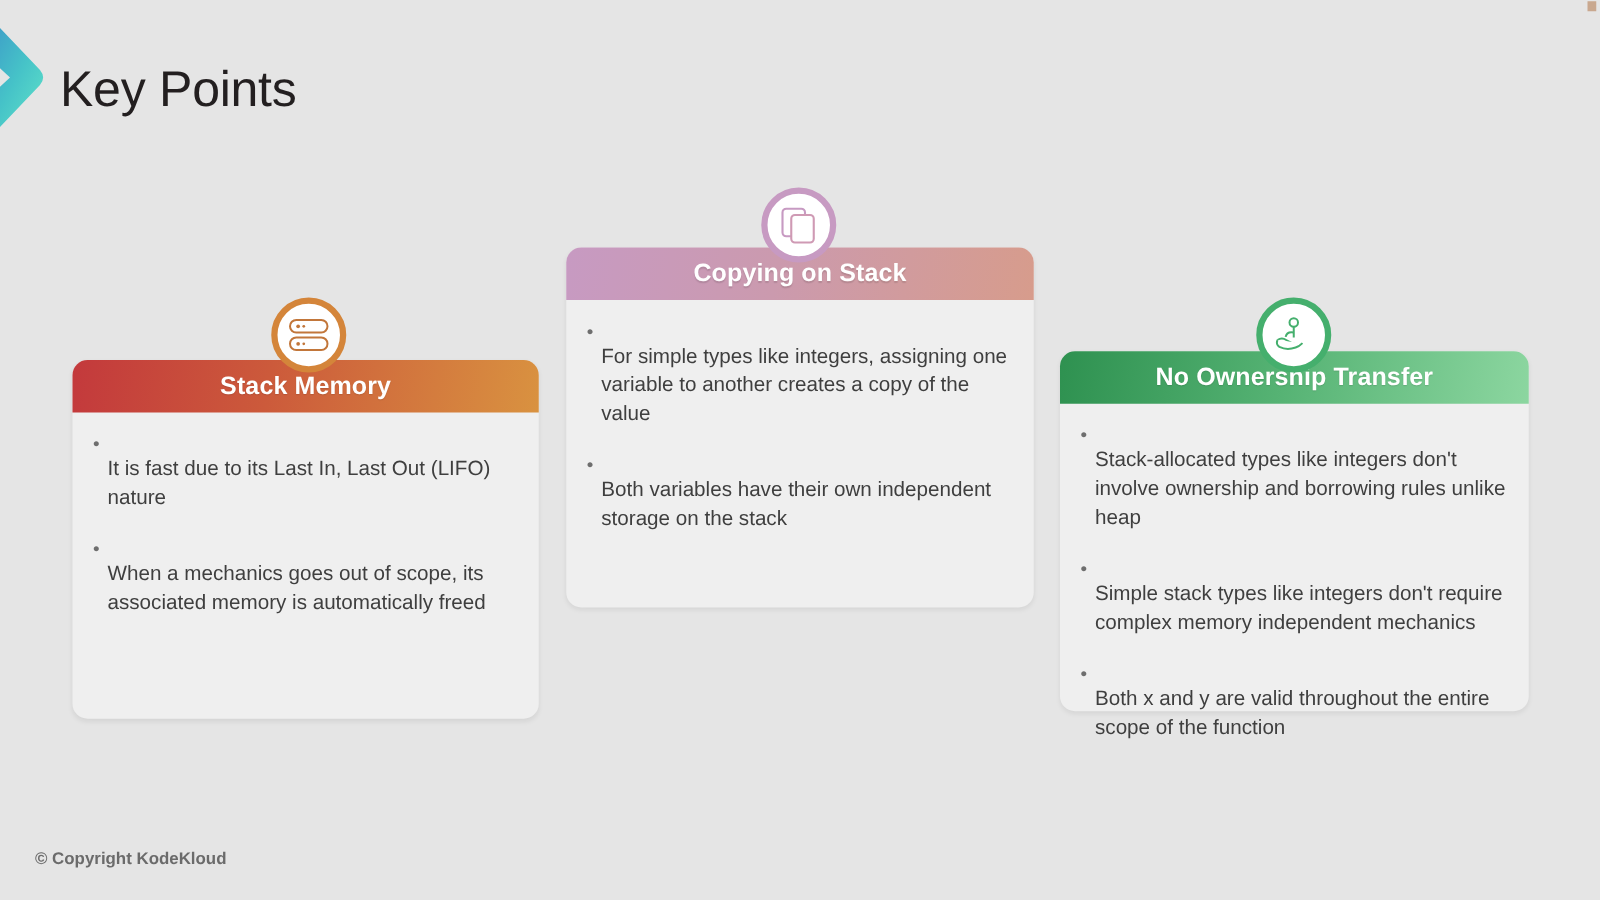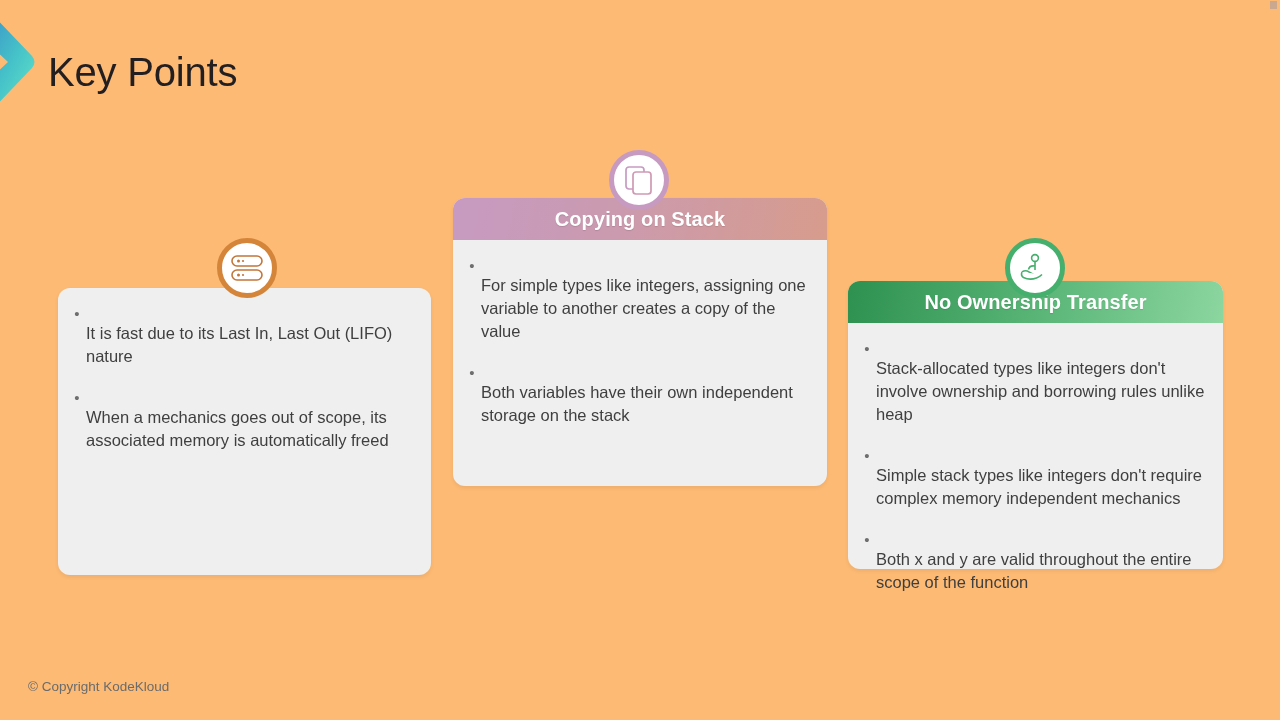--- a/index.html
+++ b/index.html
@@ -2,21 +2,21 @@
 <html><head>
 <meta charset="utf-8">
 <style>
   * { margin:0; padding:0; box-sizing:border-box; }
   html, body {
     width:1280px; height:720px;
     background:#ffffff;
     font-family:"Liberation Sans", sans-serif;
     overflow:hidden;
   }
-  .slide { position:relative; width:1280px; height:720px; background:#fdba74; }
+  .slide { position:relative; width:1280px; height:720px; background:#e5e5e5; }
 
   
   .brand-chevron {
     position:absolute; left:-18px; top:12px;
     width:56px; height:100px;
   }
   .page-title {
     position:absolute; left:48px; top:50px;
     font-size:40px; font-weight:400; color:#231f20;
     letter-spacing:-0.2px; line-height:1.1;
@@ -77,21 +77,21 @@
     display:flex; align-items:center; justify-content:center;
   }
   .icon-badge svg { display:block; }
   #icon-badge-stack   { left:217px; top:238px; border:5px solid #d4853a; }
   #icon-badge-copy    { left:609px; top:150px; border:5px solid #c79ac2; }
   #icon-badge-sprout  { left:1005px; top:238px; border:5px solid #45af6d; }
 
   
   .footer-copyright {
     position:absolute; left:28px; top:679px;
-    font-size:13.5px; color:#6b6b6b;
+    font-size:13.5px; color:#6b6b6b;font-weight:bold;
   }
   .corner-mark {
     position:absolute; left:1270px; top:1px;
     width:7px; height:8px; background:#c9a88f;
   }
 </style>
 </head>
 <body>
 
 <div class="slide">
@@ -105,20 +105,21 @@
           <stop offset="100%" stop-color="#63e6c9"></stop>
         </linearGradient>
       </defs>
       <path d="M0,2 L10,2 L50,44 Q55,50 50,56 L10,98 L0,98 L0,74 L26,50 L0,26 Z" fill="url(#chevGrad)"></path>
     </svg>
   </div>
 
   <div class="page-title">Key Points</div>
 
   <div class="card" id="card-stack-memory">
+    <div class="card-head">Stack Memory</div>
     <div class="card-body">
       <div class="bullet-row">
         <span class="bullet-dot">•</span>
         <span class="bullet-text">It is fast due to its Last In, Last Out (LIFO) nature</span>
       </div>
       <div class="bullet-row">
         <span class="bullet-dot">•</span>
         <span class="bullet-text">When a mechanics goes out of scope, its associated memory is automatically freed</span>
       </div>
     </div>

